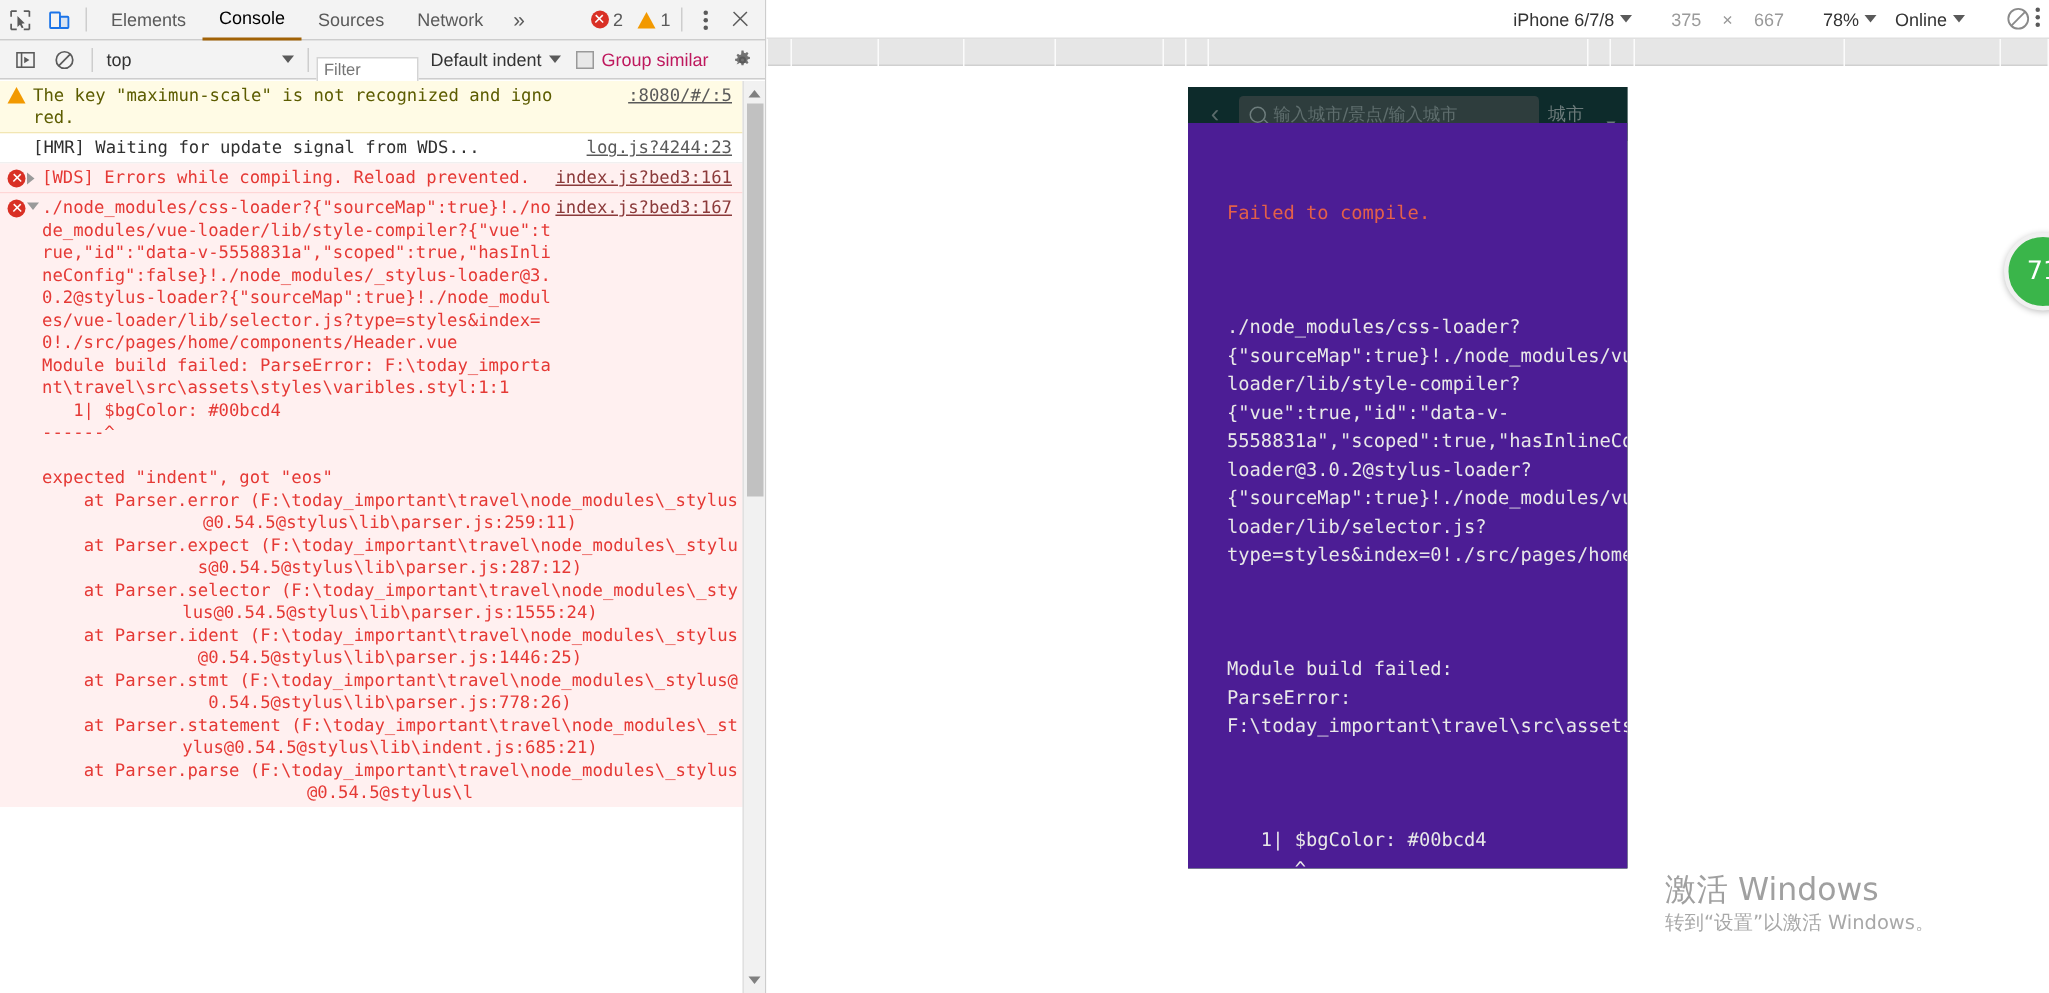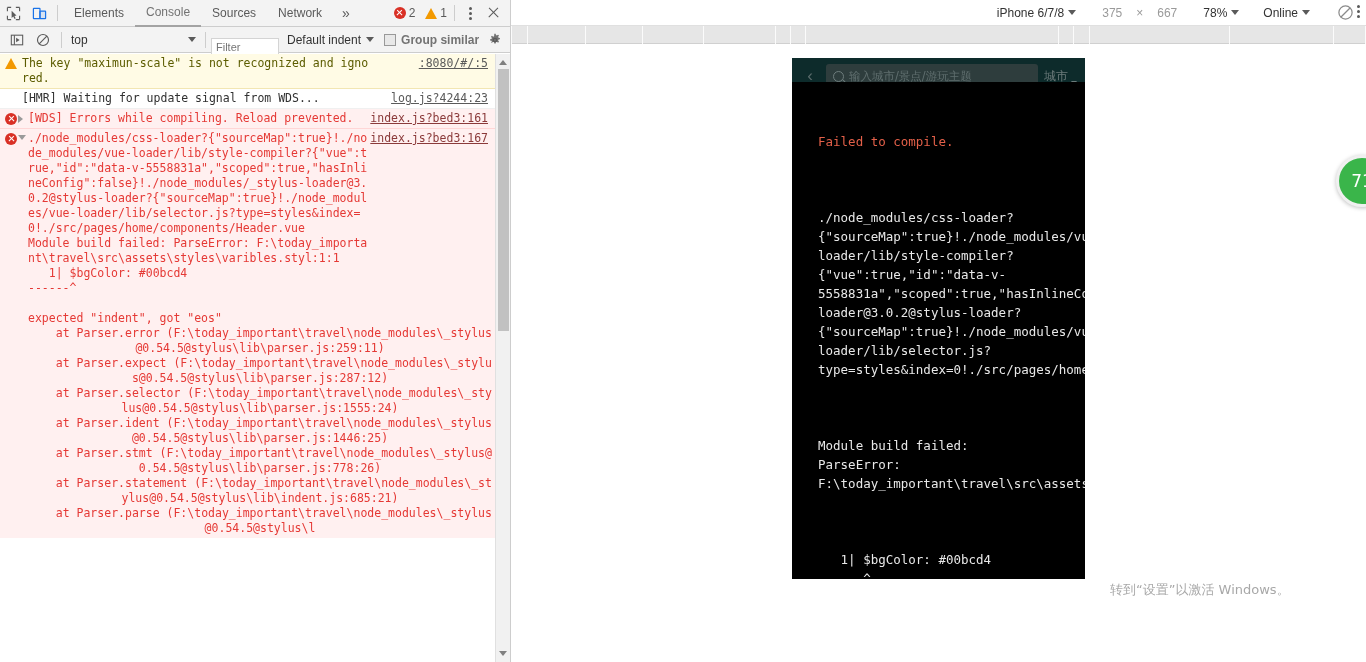--- a/index.html
+++ b/index.html
@@ -33,21 +33,21 @@
     cursor: pointer;
   }
   .tb-sep { width: 1px; height: 16px; background: #cdcdcd; margin: 0 5px; }
   .tabs { display: flex; align-items: stretch; height: 27px; }
   .tab {
     padding: 0 11px; height: 27px;
     display: flex; align-items: center;
     font-size: 12px; color: #5a5a5a; cursor: pointer;
     white-space: nowrap;
   }
-  .tab.active { color: #737373; border-bottom: 2px solid #a3a3a3; }
+  .tab.active { color: #000000; border-bottom: 2px solid #a16207; }
   .tab-more { padding: 0 9px; font-size: 14px; color: #5a5a5a; display:flex; align-items:center; cursor:pointer; }
   .tb-right { margin-left: auto; display: flex; align-items: center; padding-right: 4px; }
   .badge { display: flex; align-items: center; font-size: 12px; color: #5a5a5a; margin-right: 2px; }
   .badge .dot-err {
     width: 12px; height: 12px; border-radius: 50%;
     background: #d93025; margin-right: 3px;
     position: relative;
   }
   .badge .dot-err::before, .badge .dot-err::after {
     content: ''; position: absolute; left: 2.5px; top: 5.2px;
@@ -88,21 +88,21 @@
     border-top: 5px solid #5a5a5a;
   }
   .filter-input {
     width: 68px; height: 19px; background: #fff;
     border: 1px solid #d4d4d4; font-size: 11px; color: #8a8a8a;
     padding: 0 4px; line-height: 17px; margin-right: 8px;
     font-family: Liberation Sans, sans-serif;
     margin-top: 15px;
   }
   .levels { display:flex; align-items:center; gap:5px; font-size:12px; color:#333; cursor:pointer; margin-right:10px; }
-  .groupsim { display:flex; align-items:center; gap:5px; font-size:12px; color:#737373; cursor:pointer;font-weight:bold; }
+  .groupsim { display:flex; align-items:center; gap:5px; font-size:12px; color:#be185d; cursor:pointer; }
   .chk { width:12px; height:12px; border:1px solid #999; background:#e8e8e8; display:block; }
   .gear { margin-left:auto; width:22px; height:22px; display:flex; align-items:center; justify-content:center; cursor:pointer; }
 
   
   .console-body {
     position: absolute; left: 0; top: 54px; right: 0; bottom: 0;
     overflow: hidden;
     font-family: "DejaVu Sans Mono", "Liberation Mono", monospace;
     font-size: 11.5px;
     line-height: 15px;
@@ -218,27 +218,27 @@
   }
   .app-search .sico {
     width: 11px; height: 11px; border: 1.3px solid #6e7d7d; border-radius: 50%;
     position: relative;
   }
   .app-search .sico::after {
     content:''; position:absolute; right:-4px; bottom:-2px;
     width: 5px; height: 1.3px; background:#6e7d7d; transform: rotate(45deg);
   }
   .app-search .ph { font-size: 11.5px; color: #5f6e6e; font-family: "DejaVu Sans", sans-serif; }
-  .app-city { color: #6b7a7a; font-size: 12px; display:flex; align-items:flex-end; gap:3px; }
+  .app-city { color: #6b7a7a; font-size: 12px; display:flex; align-items:flex-end; gap:15px; }
   .app-city .c { width:0;height:0;border-left:3.5px solid transparent;border-right:3.5px solid transparent;border-top:4px solid #6b7a7a; }
 
   
   .overlay {
     position: absolute; left: 0; top: 24px; width: 100%; bottom: 0;
-    background: #000000;
+    background: #4c1d95;
     color: #e8e8e8;
     font-family: "DejaVu Sans Mono", "Liberation Mono", monospace;
     font-size: 12.5px; line-height: 19px;
     padding: 12px 0 0 26px;
     overflow: hidden;
     white-space: pre;
   }
   .overlay .ov-title { color: #e36049; margin-bottom: 19px; }
   .overlay .blk { margin-bottom: 19px; }
 
@@ -408,21 +408,21 @@
       <div class="seg" style="margin-left:14px;">
         <span class="times">×</span>
       </div>
       <div class="seg" style="margin-left:14px;">
         <span class="dim">667</span>
       </div>
       <div class="seg">
         <span>78%</span>
         <span class="caret"></span>
       </div>
-      <div class="seg" style="margin-left:24px;">
+      <div class="seg" style="margin-left:12px;">
         <span>Online</span>
         <span class="caret"></span>
       </div>
       <div class="rotate-ic">
         <svg width="17" height="17" viewBox="0 0 18 18">
           <circle cx="9" cy="9" r="7" stroke="#8a8a8a" stroke-width="1.3" fill="none"></circle>
           <line x1="4" y1="14" x2="14" y2="4" stroke="#8a8a8a" stroke-width="1.3"></line>
         </svg>
       </div>
       <div class="emu-kebab">
@@ -450,21 +450,21 @@
     </div>
 
     <div class="emu-canvas">
 
       <div class="device">
 
         <div class="app-header">
           <span class="app-back">‹</span>
           <div class="app-search">
             <span class="sico"></span>
-            <span class="ph">输入城市/景点/游玩主题</span>
+            <span class="ph">输入城市/景点/输入城市</span>
           </div>
           <div class="app-city">
             <span>城市</span>
             <span class="c"></span>
           </div>
         </div>
 
         <div class="overlay">
           <div class="ov-title">Failed to compile.</div>
           <div class="blk">./node_modules/css-loader?
@@ -484,20 +484,21 @@
           
           
           
           
         </div>
       </div>
     </div>
   </div>
 
   <div class="watermark">
+    <div class="w1">激活 Windows</div>
     <div class="w2">转到“设置”以激活 Windows。</div>
   </div>
 
   <div class="gbadge">
     <span>71</span>
   </div>
 
 </div>
 
 </body></html>

